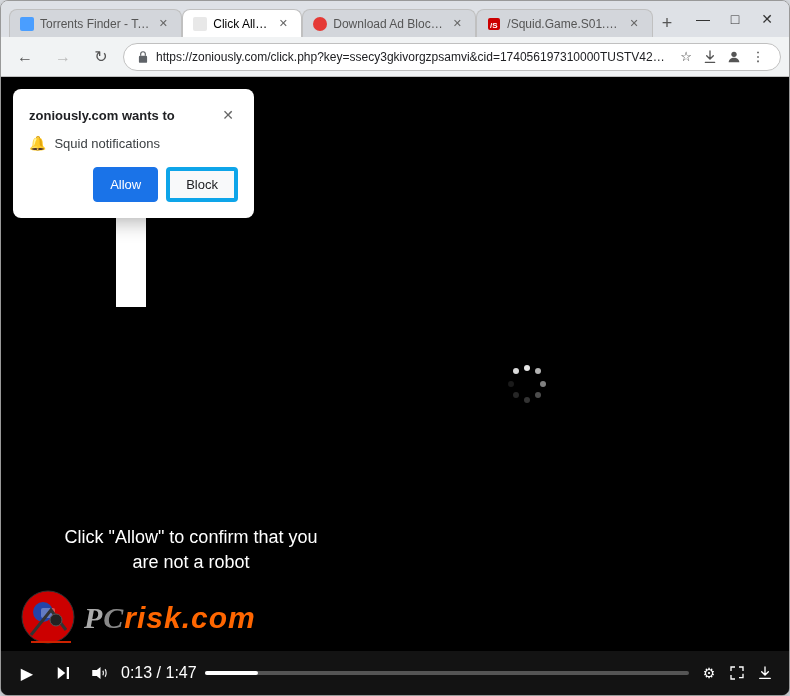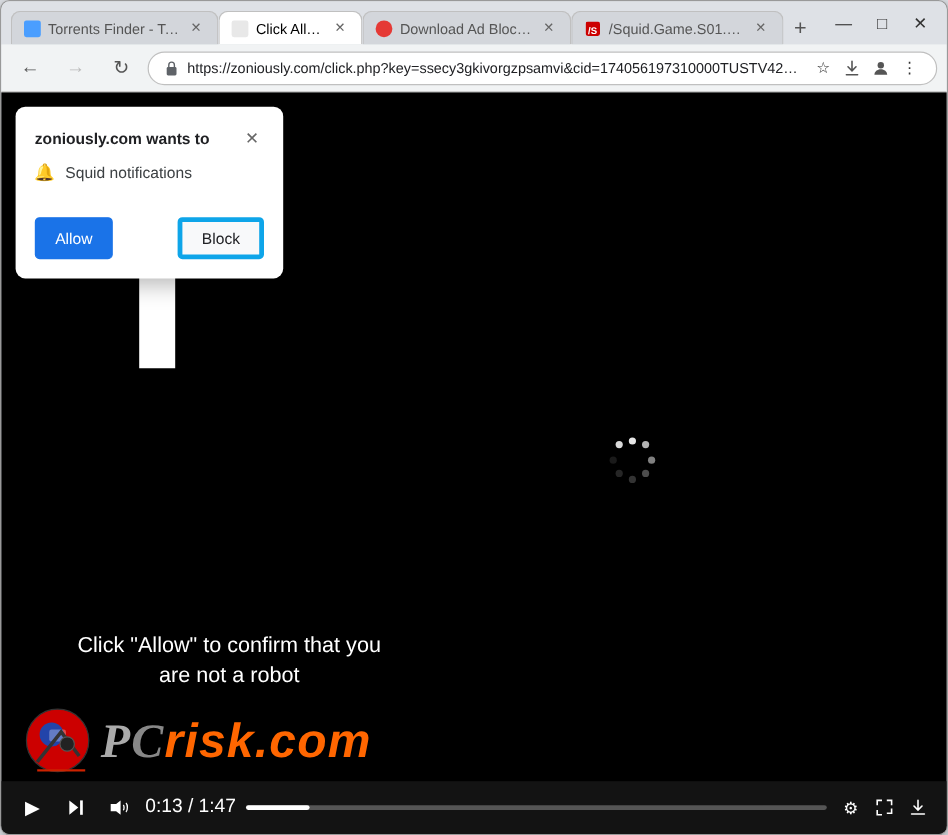--- a/index.html
+++ b/index.html
@@ -27,28 +27,28 @@
     .nav-btn.disabled { color: #bbb; cursor: default; }
     .address-bar { flex: 1; height: 28px; background: #fff; border: 1px solid #c0c0c0; border-radius: 14px; display: flex; align-items: center; padding: 0 12px; gap: 6px; font-size: 13px; color: #333; overflow: hidden; }
     .address-text { overflow: hidden; text-overflow: ellipsis; white-space: nowrap; font-size: 12px; flex: 1; color: #202124; }
     .address-icons { display: flex; gap: 4px; align-items: center; flex-shrink: 0; }
     .addr-icon { width: 20px; height: 20px; display: flex; align-items: center; justify-content: center; cursor: pointer; border-radius: 3px; }
 
     
     .page-content { flex: 1; background: #000; position: relative; overflow: hidden; }
 
     
-    .permission-popup { position: absolute; top: 12px; left: 12px; width: 223px; background: #fff; border-radius: 8px; box-shadow: 0 4px 20px rgba(0,0,0,0.3); padding: 16px; z-index: 100; }
+    .permission-popup { position: absolute; top: 12px; left: 12px; width: 241px; background: #fff; border-radius: 8px; box-shadow: 0 4px 20px rgba(0,0,0,0.3); padding: 16px; z-index: 100; }
     .popup-header { display: flex; align-items: center; justify-content: space-between; margin-bottom: 10px; }
     .popup-title { font-size: 13px; font-weight: 600; color: #202124; }
     .popup-close { width: 20px; height: 20px; display: flex; align-items: center; justify-content: center; cursor: pointer; border-radius: 50%; color: #666; font-size: 14px; }
     .popup-body { display: flex; flex-direction: column; gap: 12px; }
     .notification-row { display: flex; align-items: center; gap: 8px; font-size: 13px; color: #3c4043; }
     .notif-icon { font-size: 14px; color: #5f6368; }
-    .popup-actions { display: flex; gap: 8px; justify-content: space-between; margin-top: 18px; }
+    .popup-actions { display: flex; gap: 8px; justify-content: flex-end; margin-top: 4px; }
     .btn-allow { padding: 6px 16px; border-radius: 4px; border: 1px solid #1a73e8; background: #1a73e8; color: #fff; font-size: 13px; cursor: pointer; font-weight: 500; }
     .btn-block { padding: 6px 16px; border-radius: 4px; border: 4px solid #0ea5e9; background: #f8f9fa; color: #202124; font-size: 13px; cursor: pointer; font-weight: 500; }
 
     
     .arrow-container { position: absolute; left: 80px; top: 50px; display: flex; flex-direction: column; align-items: center; }
 
     
     .main-text { position: absolute; left: 60px; bottom: 120px; color: #fff; font-size: 18px; text-align: center; line-height: 1.4; width: 260px; }
 
     
@@ -193,21 +193,21 @@
 
       <svg width="55" height="55" viewBox="0 0 55 55">
         <circle cx="27" cy="27" r="26" fill="#cc0000" stroke="#333" stroke-width="1"></circle>
         <circle cx="22" cy="22" r="10" fill="#2244aa"></circle>
         <rect x="20" y="18" width="14" height="10" rx="2" fill="#fff" opacity="0.3"></rect>
         <path d="M10 45 L30 20 L45 40" stroke="#333" stroke-width="3" fill="none"></path>
         <circle cx="35" cy="30" r="6" fill="#222" stroke="#555" stroke-width="1"></circle>
         <line x1="10" y1="52" x2="50" y2="52" stroke="#cc2200" stroke-width="2"></line>
       </svg>
 
-      <div style="font-size:40px; font-style:italic; font-weight:bold; font-family:Arial,sans-serif; letter-spacing:1px;">
+      <div style="font-size:30px; font-style:italic; font-weight:bold; font-family:Arial,sans-serif; letter-spacing:1px;">
         <span style="color:#aaa; font-family:'Times New Roman',serif;">P</span><span style="color:#888; font-family:'Times New Roman',serif;">C</span><span style="color:#ff6600;">risk</span><span style="color:#ff6600;">.com</span>
       </div>
     </div>
 
     <div class="video-controls">
       <div class="ctrl-btn">▶</div>
       <div class="ctrl-btn">
         <svg width="18" height="18" viewBox="0 0 24 24">
             <polygon points="5,4 15,12 5,20" fill="white"></polygon>
             <rect x="17" y="4" width="3" height="16" fill="white"></rect>

